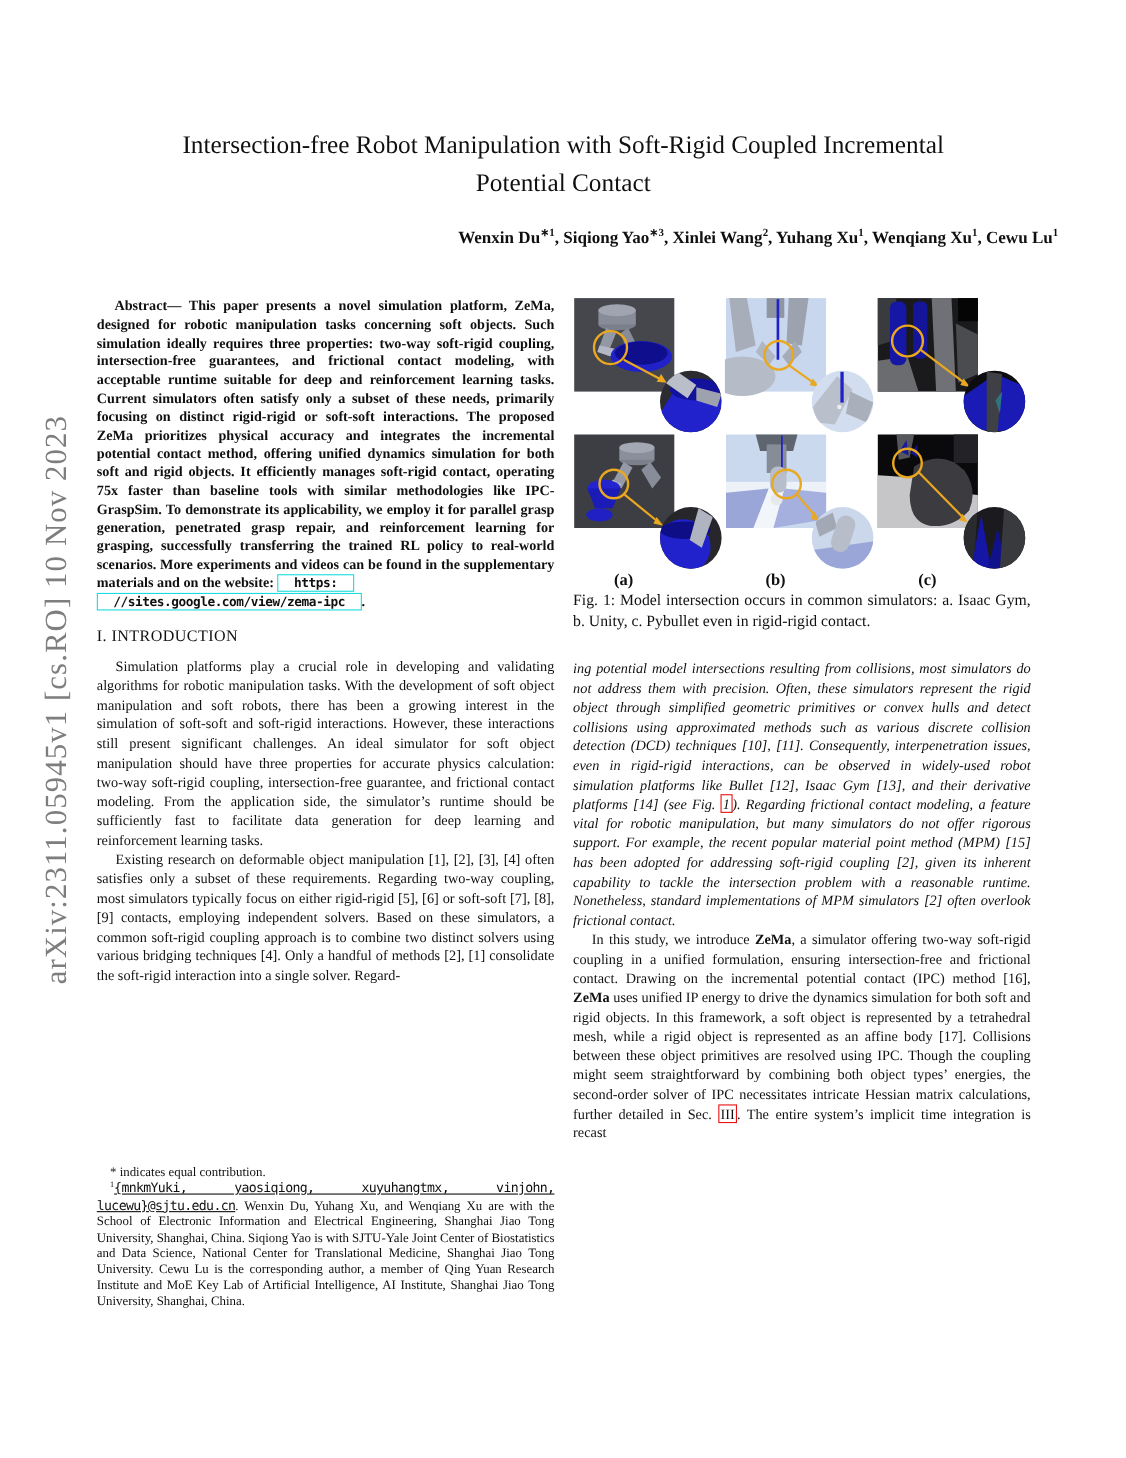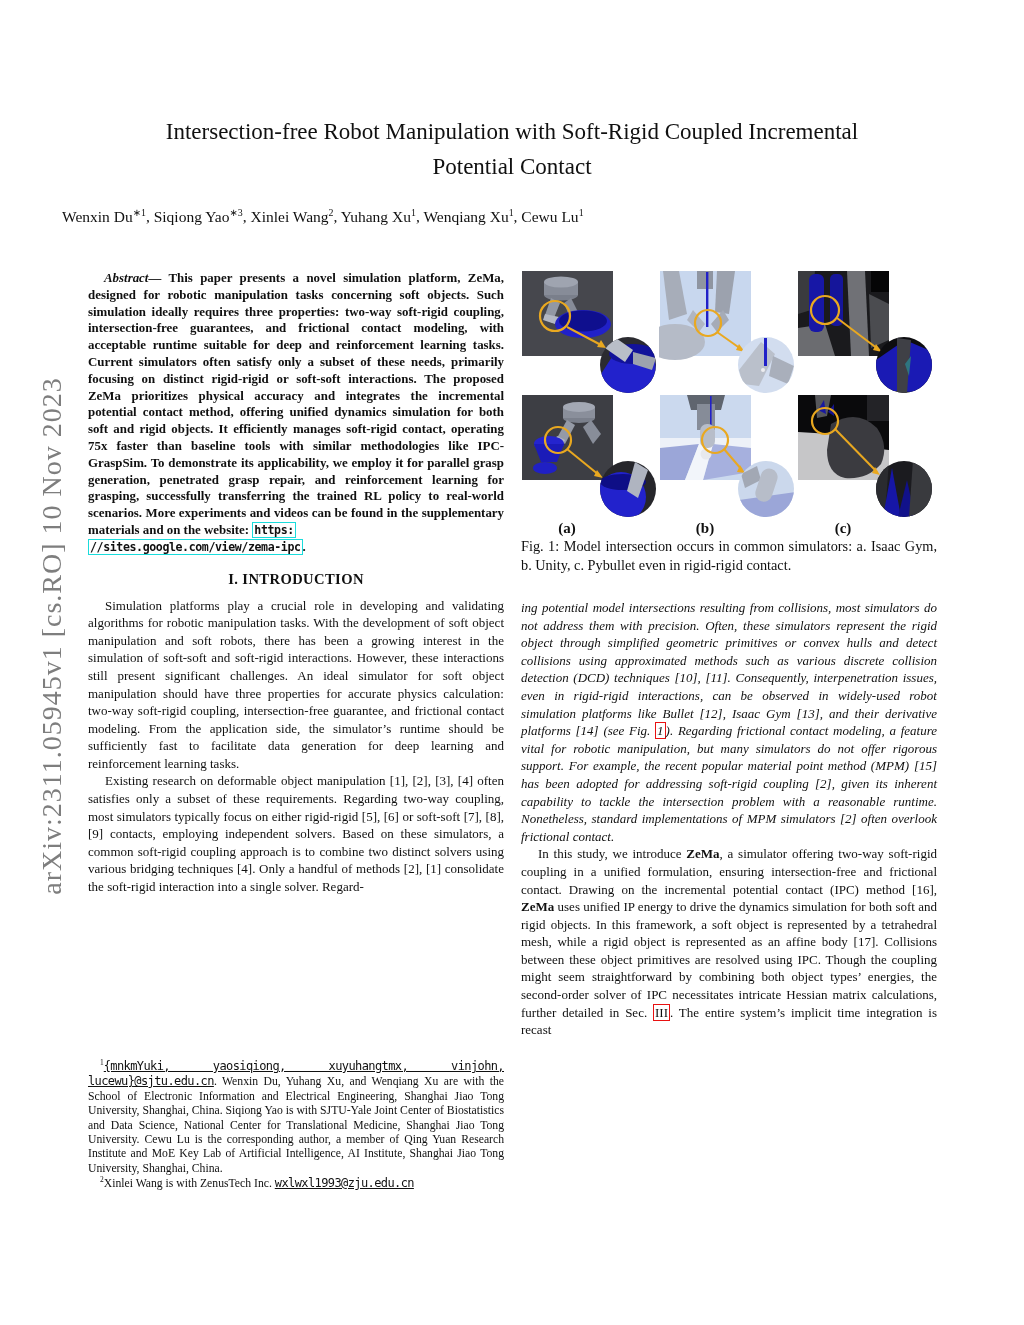--- a/index.html
+++ b/index.html
@@ -21,37 +21,37 @@
     transform:translate(-50%,-50%) rotate(-90deg);
     white-space:nowrap;font-size:28px;color:var(--watermark-gray);
     letter-spacing:1px;
   }
   .title{
     position:absolute;top:114px;left:50%;transform:translateX(-50%);
     width:770px;text-align:center;font-size:23px;font-weight:normal;line-height:35px;
   }
   .authors{
     position:absolute;top:208px;left:50%;transform:translateX(-50%);
-    width:900px;text-align:left;font-size:15.5px;white-space:nowrap;
+    width:900px;text-align:right;font-size:15.5px;white-space:nowrap;font-weight:bold;
   }
   .sup{vertical-align:super;font-size:64%;line-height:0;}
   .col{position:absolute;top:270px;width:416px;}
   .col-left{left:88px;height:1000px;}
   .col-right{left:521px;}
   .abstract{
     font-weight:bold;font-size:12.9px;line-height:16.8px;text-align:justify;
     text-indent:16px;margin:0;
   }
-  .abstract-lead{font-style:italic;}
+  .abstract-lead{}
   .urlbox{
     font-family:"DejaVu Sans Mono",monospace;font-weight:bold;font-size:11.6px;
-    border:1.5px solid var(--link-cyan);padding:0 1px;letter-spacing:-0.4px;
+    border:1.5px solid var(--link-cyan);padding:0 14px;letter-spacing:-0.4px;
   }
   .sec-heading{
-    text-align:center;font-size:14.6px;font-weight:bold;
+    font-size:14.6px;font-weight:normal;
     margin:15px 0 9px 0;letter-spacing:0.4px;
   }
   .para{
     font-size:13px;line-height:17.6px;text-align:justify;margin:0;text-indent:17px;
   }
   .noindent{text-indent:0;font-style:italic;}
   .refbox{border:1.4px solid var(--ref-red);padding:0 1px;}
   .bold{font-weight:bold;}
   .footnotes{
     position:absolute;top:789px;left:0;width:416px;
@@ -85,22 +85,22 @@
 
 <div class="col col-left">
   <p class="abstract"><span class="abstract-lead">Abstract—</span><span> This paper presents a novel simulation platform, ZeMa, designed for robotic manipulation tasks concerning soft objects. Such simulation ideally requires three properties: two-way soft-rigid coupling, intersection-free guarantees, and frictional contact modeling, with acceptable runtime suitable for deep and reinforcement learning tasks. Current simulators often satisfy only a subset of these needs, primarily focusing on distinct rigid-rigid or soft-soft interactions. The proposed ZeMa prioritizes physical accuracy and integrates the incremental potential contact method, offering unified dynamics simulation for both soft and rigid objects. It efficiently manages soft-rigid contact, operating 75x faster than baseline tools with similar methodologies like IPC-GraspSim. To demonstrate its applicability, we employ it for parallel grasp generation, penetrated grasp repair, and reinforcement learning for grasping, successfully transferring the trained RL policy to real-world scenarios. More experiments and videos can be found in the supplementary materials and on the website: </span><span class="urlbox">https:</span><br><span class="urlbox">//sites.google.com/view/zema-ipc</span><span>.</span></p>
 
   <div class="sec-heading">I. INTRODUCTION</div>
 
   <p class="para">Simulation platforms play a crucial role in developing and validating algorithms for robotic manipulation tasks. With the development of soft object manipulation and soft robots, there has been a growing interest in the simulation of soft-soft and soft-rigid interactions. However, these interactions still present significant challenges. An ideal simulator for soft object manipulation should have three properties for accurate physics calculation: two-way soft-rigid coupling, intersection-free guarantee, and frictional contact modeling. From the application side, the simulator’s runtime should be sufficiently fast to facilitate data generation for deep learning and reinforcement learning tasks.</p>
   <p class="para">Existing research on deformable object manipulation [1], [2], [3], [4] often satisfies only a subset of these requirements. Regarding two-way coupling, most simulators typically focus on either rigid-rigid [5], [6] or soft-soft [7], [8], [9] contacts, employing independent solvers. Based on these simulators, a common soft-rigid coupling approach is to combine two distinct solvers using various bridging techniques [4]. Only a handful of methods [2], [1] consolidate the soft-rigid interaction into a single solver. Regard-</p>
 
   <div class="footnotes">
+    <p>* indicates equal contribution.</p>
     <p><span class="sup">1</span><span class="fn-mono">{mnkmYuki, yaosiqiong, xuyuhangtmx, vinjohn, lucewu}@sjtu.edu.cn</span><span>. Wenxin Du, Yuhang Xu, and Wenqiang Xu are with the School of Electronic Information and Electrical Engineering, Shanghai Jiao Tong University, Shanghai, China. Siqiong Yao is with SJTU-Yale Joint Center of Biostatistics and Data Science, National Center for Translational Medicine, Shanghai Jiao Tong University. Cewu Lu is the corresponding author, a member of Qing Yuan Research Institute and MoE Key Lab of Artificial Intelligence, AI Institute, Shanghai Jiao Tong University, Shanghai, China.</span></p>
-    <p><span class="sup">2</span><span>Xinlei Wang is with ZenusTech Inc. </span><span class="fn-mono">wxlwxl1993@zju.edu.cn</span></p>
   </div>
 </div>
 
 <div class="col col-right">
 
   <div class="figure-grid">
 
     <svg width="138" height="124" viewBox="0 0 138 124">
       <rect x="1" y="1" width="91" height="85" fill="#46474D"></rect>
       <ellipse cx="40" cy="25" rx="17" ry="5.5" fill="#7A7F8B"></ellipse>

